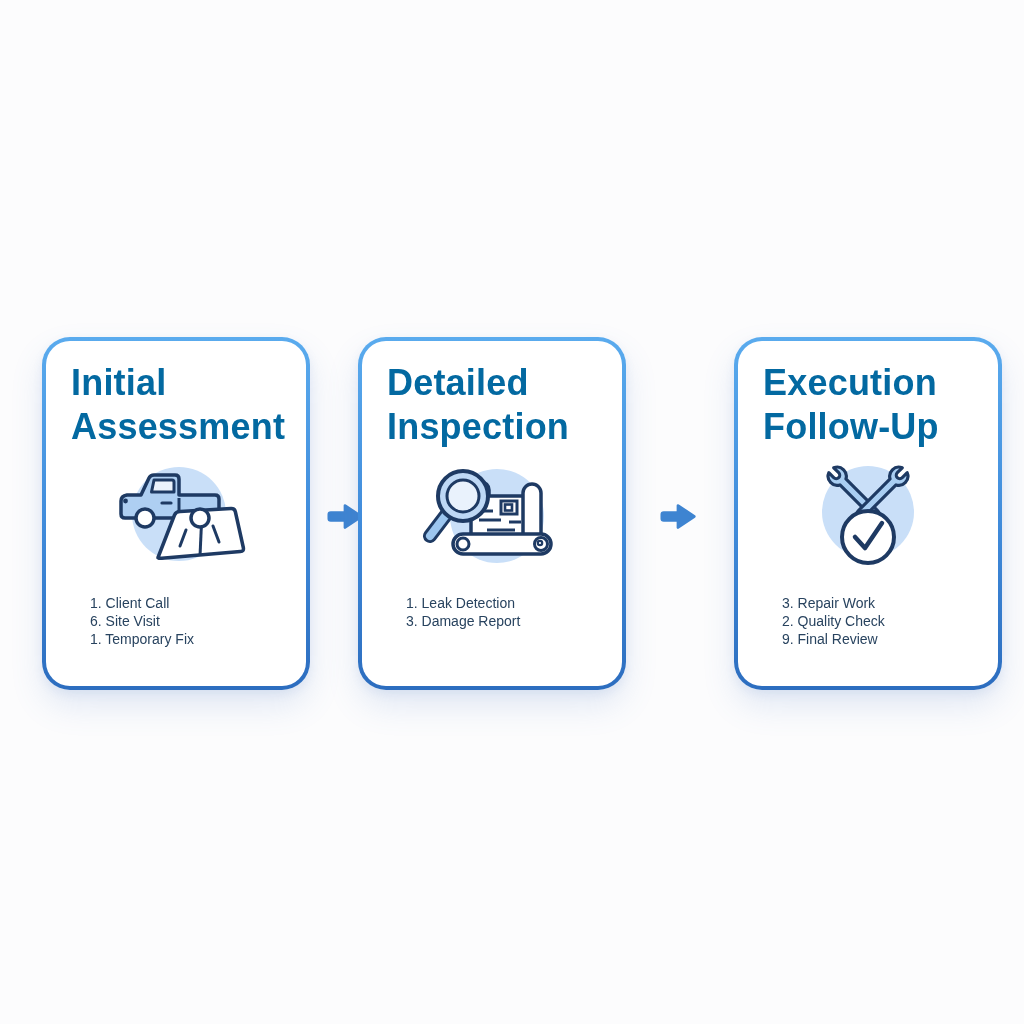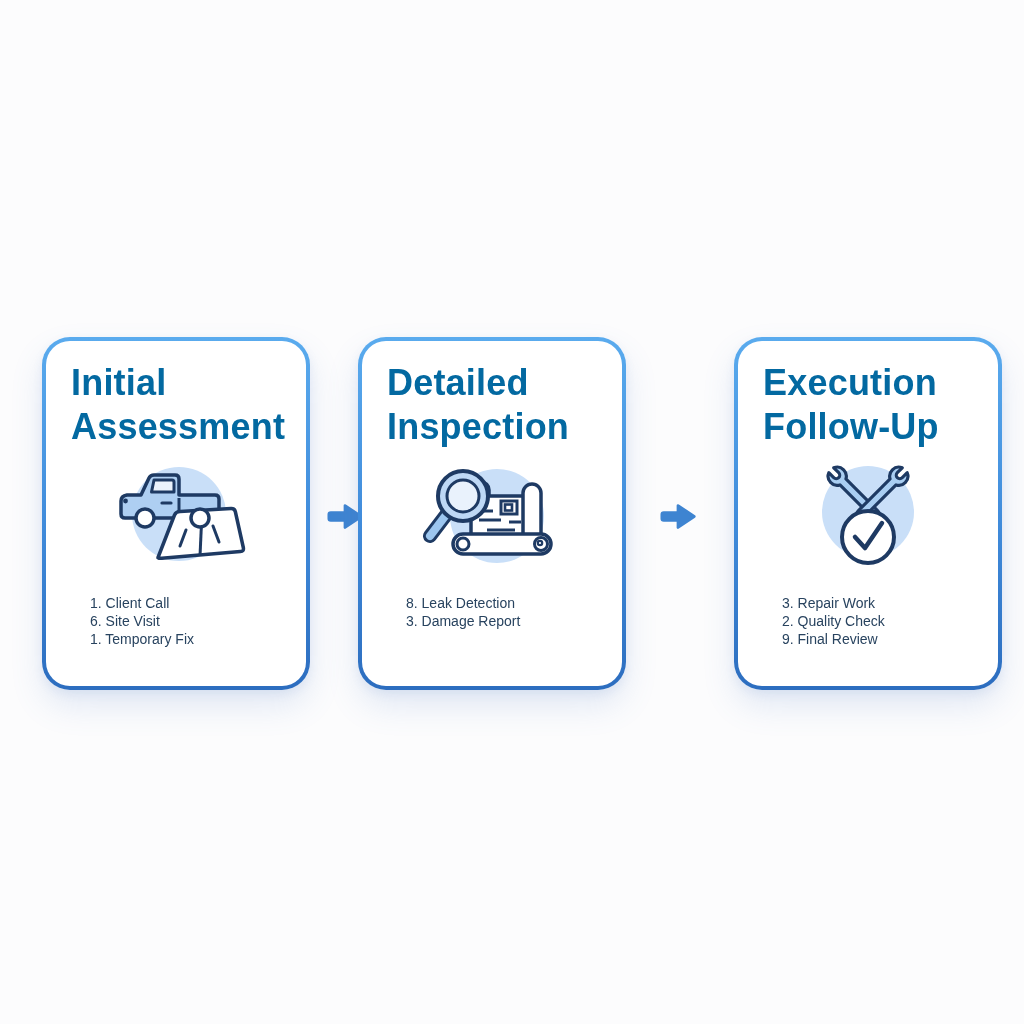--- a/index.html
+++ b/index.html
@@ -134,21 +134,21 @@
           <circle cx="124" cy="90" r="6.5" fill="#ffffff" stroke="#1e3a63" stroke-width="3"></circle>
           <circle cx="123" cy="89" r="2.2" fill="none" stroke="#1e3a63" stroke-width="2.2"></circle>
 
           <line x1="29" y1="61" x2="13" y2="82" stroke="#1e3a63" stroke-width="14" stroke-linecap="round"></line>
           <line x1="29" y1="61" x2="13" y2="82" stroke="#9cc6ef" stroke-width="8" stroke-linecap="round"></line>
           <circle cx="46" cy="42" r="25" fill="#bed8f5" stroke="#1e3a63" stroke-width="4"></circle>
           <circle cx="46" cy="42" r="16" fill="#e9f2fc" stroke="#1e3a63" stroke-width="3"></circle>
         </svg>
       </div>
       <ul class="steps">
-        <li>8. Leak Detection</li>
+        <li>1. Leak Detection</li>
         <li>3. Damage Report</li>
       </ul>
     </div>
   </div>
 
   <div class="arrow arrow-2">
     <svg viewBox="0 0 40 32" width="38" height="31">
       <path d="M4 12 H19 V4.5 L36 16 L19 27.5 V20 H4 Q2 20 2 18 V14 Q2 12 4 12 Z" fill="#3e84d1" stroke="#3e84d1" stroke-width="3" stroke-linejoin="round"></path>
     </svg>
   </div>

